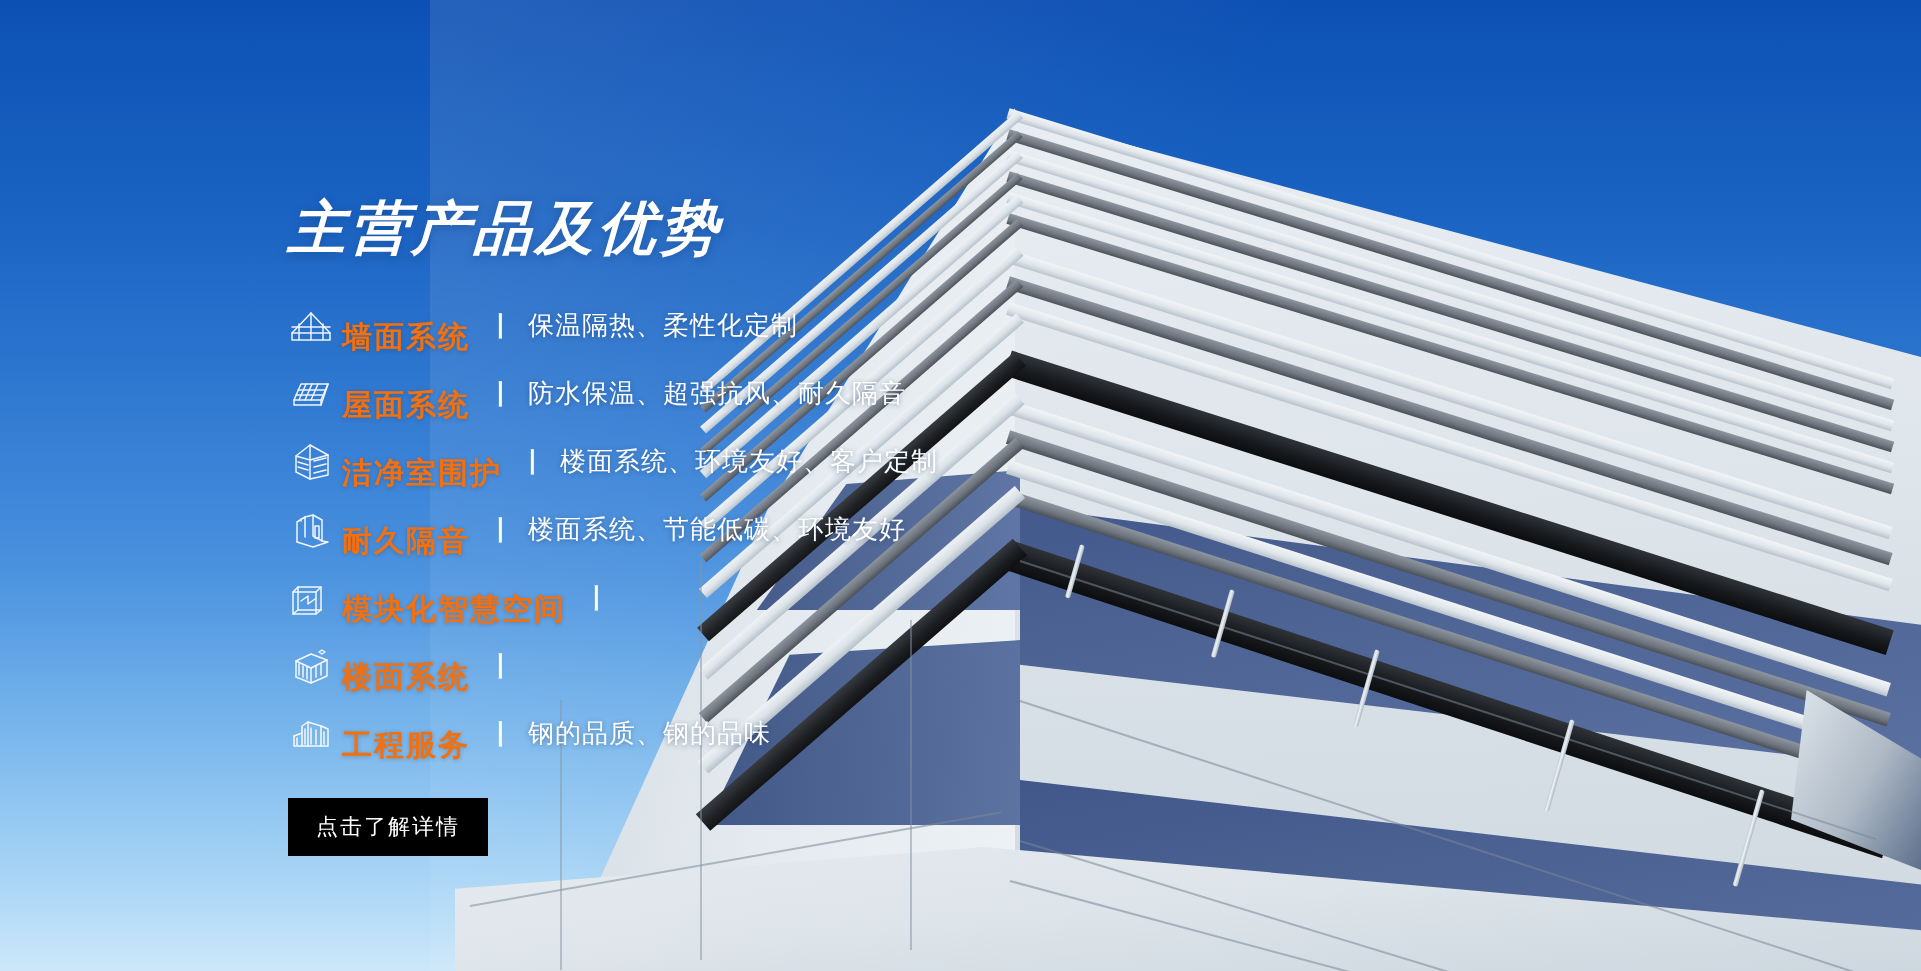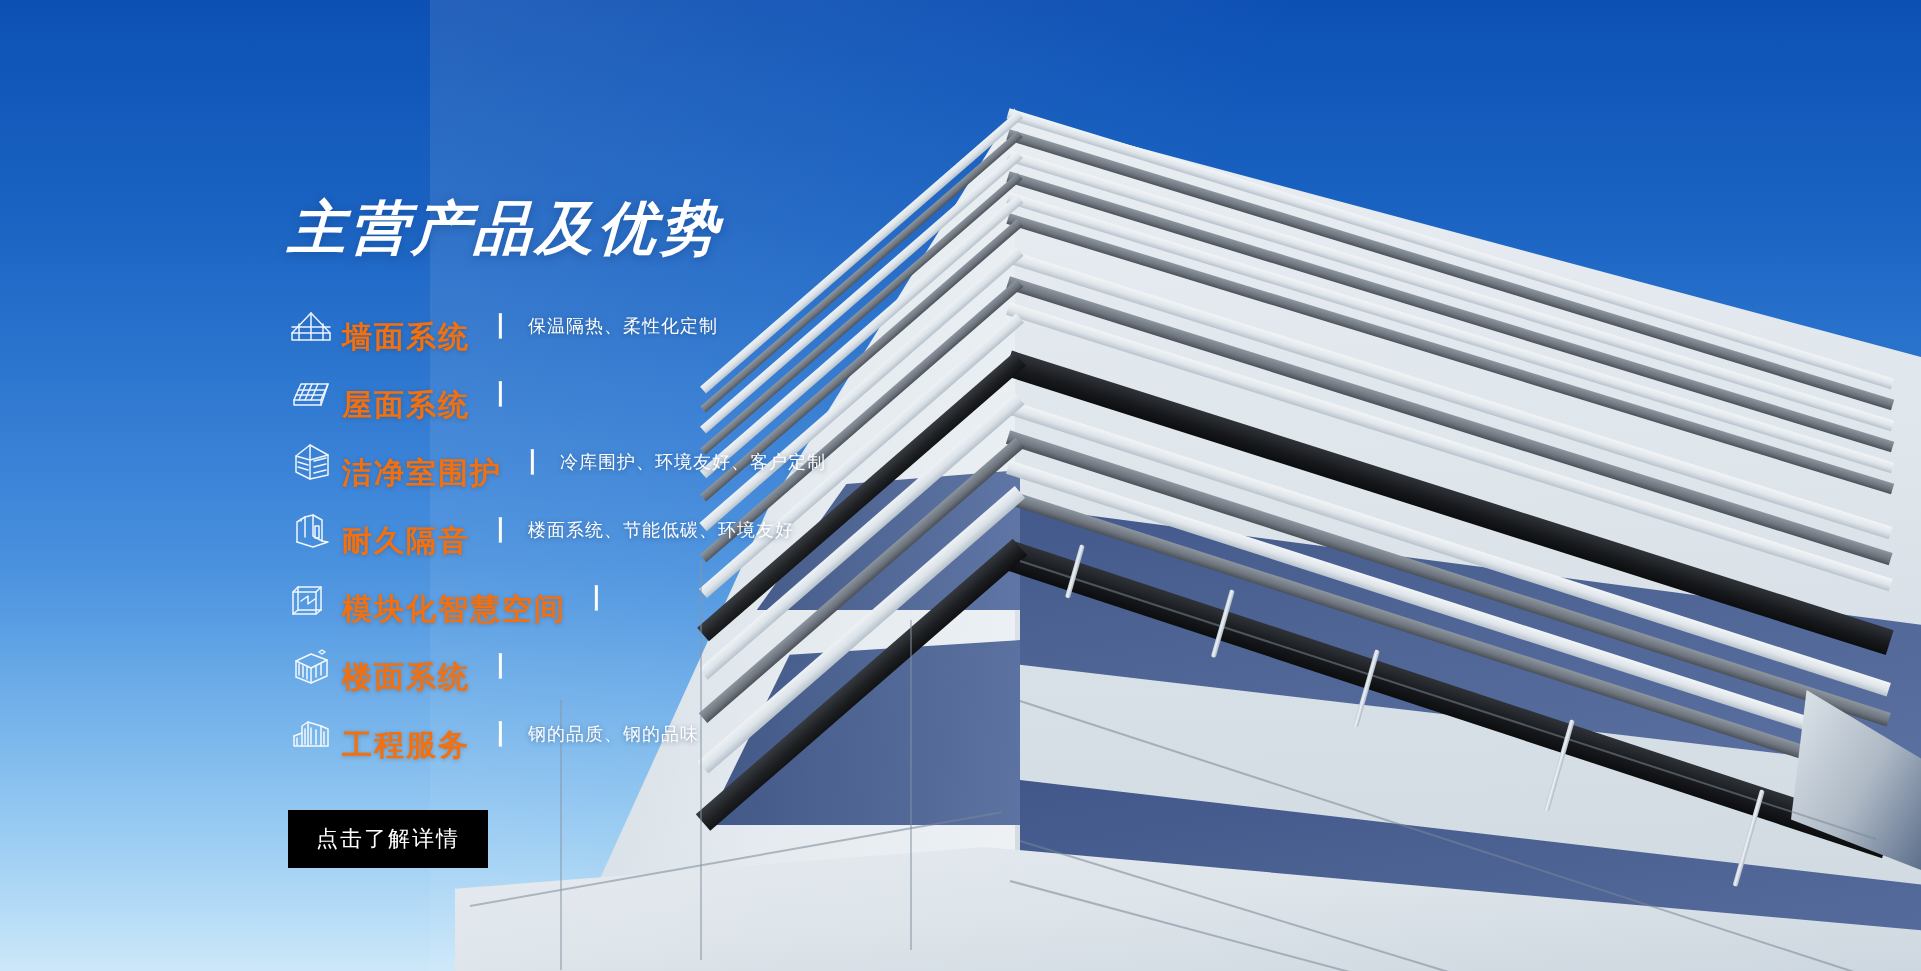--- a/index.html
+++ b/index.html
@@ -241,29 +241,29 @@
   }
   .row-sep {
     color: #ffffff;
     font-size: 26px;
     font-weight: bold;
     margin: 0 14px 0 18px;
     line-height: 1;
   }
   .row-desc {
     color: #ffffff;
-    font-size: 18px;
+    font-size: 26px;
     letter-spacing: 1px;
     white-space: nowrap;
     text-shadow: 0 1px 5px rgba(20,50,90,0.45);
   }
 
   .cta {
     display: inline-block;
-    margin-top: 42px;
+    margin-top: 30px;
     background: #000000;
     color: #ffffff;
     font-size: 22px;
     letter-spacing: 2px;
     padding: 14px 28px;
     border: none;
     cursor: pointer;
     font-family: "Liberation Sans", sans-serif;
   }
 </style>
@@ -373,39 +373,40 @@
        <path d="M18 9 L11 25"></path>
                 <path d="M24 9 L17 25"></path>
                 <path d="M30 9 L23 25"></path>
        <path d="M10 15 L37 15"></path>
                 <path d="M8 20 L35 20"></path>
      </g>
             </svg>
           </span>
           <span class="row-title">屋面系统</span>
           <span class="row-sep">丨</span>
+          <span class="row-desc">防水保温、超强抗风、耐久隔音</span>
         </li>
         <li class="row">
           <span class="row-icon">
             <svg width="46" height="42" viewBox="0 0 46 42">
               <g stroke="#ffffff" stroke-width="1.5" fill="none" stroke-linejoin="round" stroke-linecap="round">
        <path d="M22 4 L40 14 L40 34 L22 38 L8 31 L8 15 Z"></path>
        <path d="M22 4 L22 38"></path>
                 <path d="M8 15 L22 19 L40 14"></path>
        <path d="M10 21 L20 24"></path>
                 <path d="M10 26 L20 29"></path>
        <path d="M26 20 L38 17"></path>
                 <path d="M26 26 L38 23"></path>
                 <path d="M26 32 L38 29"></path>
      </g>
             </svg>
           </span>
           <span class="row-title">洁净室围护</span>
           <span class="row-sep">丨</span>
-          <span class="row-desc">冷库围护、环境友好、客户定制</span>
+          <span class="row-desc">楼面系统、环境友好、客户定制</span>
         </li>
         <li class="row">
           <span class="row-icon">
             <svg width="46" height="42" viewBox="0 0 46 42">
               <g stroke="#ffffff" stroke-width="1.5" fill="none" stroke-linejoin="round" stroke-linecap="round">
        <path d="M9 33 L9 13 L17 8 L17 28"></path>
        <path d="M25 6 L25 27 L34 32 L34 11 Z"></path>
        <path d="M9 33 L25 38 L40 33 L34 32"></path>
        <path d="M17 8 L25 6"></path>
        <path d="M27 17 L31 17 L31 29 L27 29 Z"></path>

